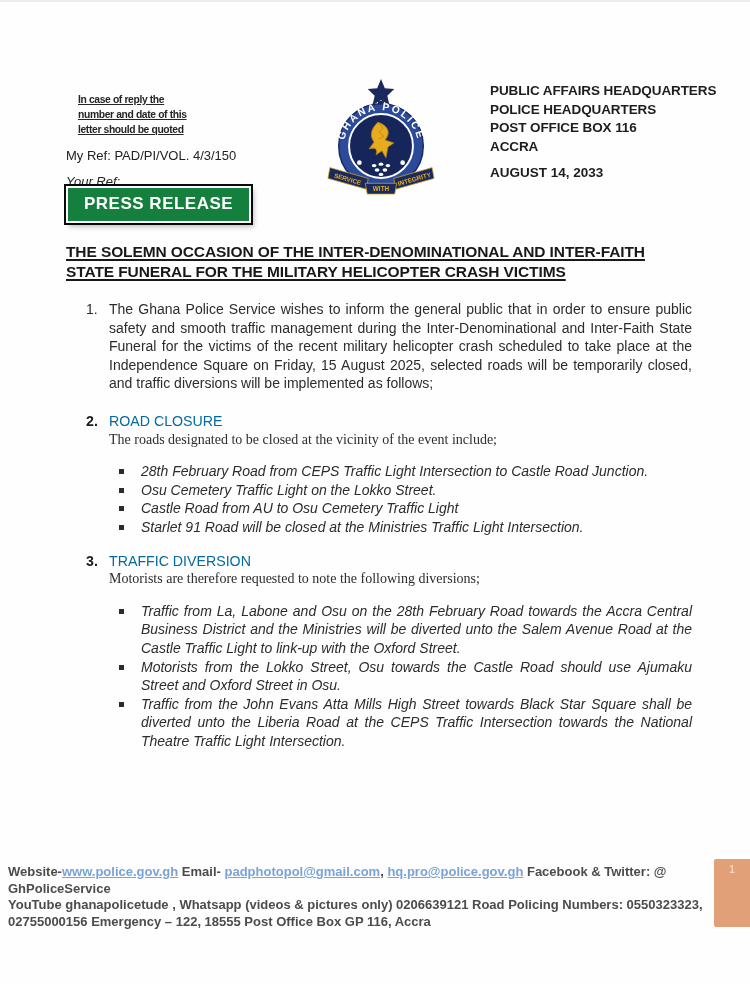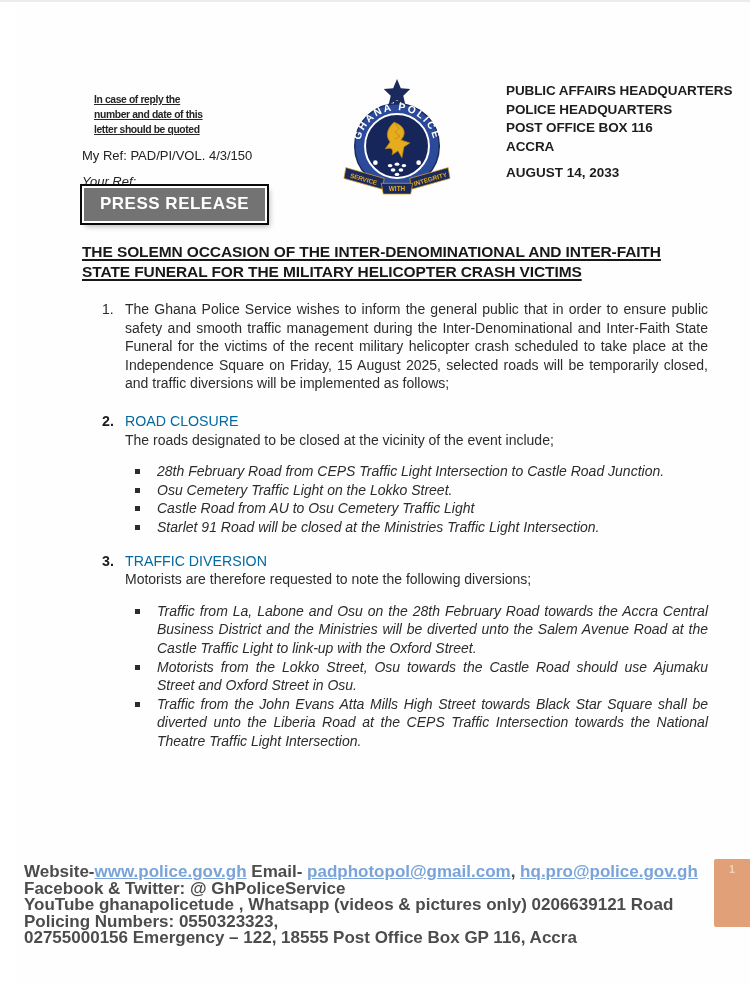--- a/index.html
+++ b/index.html
@@ -5,36 +5,36 @@
   * { margin:0; padding:0; box-sizing:border-box; }
   html,body { background:#ffffff; }
   body {
     width:750px; height:984px;
     font-family:"Liberation Sans", sans-serif;
     color:#2e2e2e;
     position:relative;
     overflow:hidden;
     border-top:2px solid #ececec;
   }
-  .page { position:absolute; inset:0; background:#fefefe;margin-left:16px; }
+  .page { position:absolute; inset:0; background:#fefefe; }
 
   
   .ref-note {
     position:absolute; left:78px; top:90px;
     font-size:11px; line-height:15px; font-weight:bold;
     color:#252525; letter-spacing:-0.4px;
     transform:scaleX(0.94); transform-origin:left top;
   }
   .ref-note div { text-decoration:underline; }
   .my-ref { position:absolute; left:66px; top:146px; font-size:13px; color:#222; }
   .your-ref { position:absolute; left:66px; top:172px; font-size:13px; color:#222;font-style:italic; }
 
   .press-box {
     position:absolute; left:66px; top:184px;
-    background:#737373;
+    background:#15803d;
     border:2px solid #ffffff;
     box-shadow:0 0 0 2px #0a0a0a, 3px 4px 5px rgba(0,0,0,0.25);
     color:#ffffff; font-weight:bold; font-size:17px; letter-spacing:0.5px;
     padding:6px 16px 7px 16px;
     z-index:3;
   }
 
   .logo-wrap { position:absolute; left:322px; top:74px; width:118px; height:132px; }
 
   .addr-block {
@@ -57,37 +57,37 @@
   }
   .doc-title .tline { text-decoration:underline; text-decoration-thickness:1.5px; text-underline-offset:2px; }
 
   .sec { position:relative; padding-left:43px; }
   .sec-num { position:absolute; left:20px; top:0; }
   .sec-head { font-weight:normal; font-size:14.2px; color:#0369a1; line-height:18.6px; }
   .sec-num.bold { font-weight:bold; color:#1b1b1b; }
   .sec-text { font-size:14px; line-height:18.6px; text-align:justify; color:#2c2c2c; }
 
   .para1 { margin-bottom:19px; }
-  .intro { margin-bottom:13px; }
+  .intro { margin-bottom:13px;font-family:Liberation Serif, serif; }
 
   ul.blist { list-style:none; margin-bottom:15px;font-style:italic; }
   ul.blist li {
     position:relative; padding-left:75px;
     font-size:14px; line-height:18.6px; text-align:justify; color:#2c2c2c;
   }
   ul.blist li::before {
     content:""; position:absolute; left:53px; top:7px;
     width:5px; height:5px; background:#2c2c2c;
   }
 
   
   .footer {
     position:absolute; left:0; top:858px; width:714px;
     padding:4px 10px 0 8px;
-    font-size:17px; font-weight:bold; line-height:16.5px; color:#4c4c4c;
+    font-size:13px; font-weight:bold; line-height:16.5px; color:#4c4c4c;
   }
   .footer a { color:#79a3d9; text-decoration:underline; cursor:pointer; }
 
   .page-tab {
     position:absolute; right:0; top:857px; width:36px; height:68px;
     background:#e2a078; border-radius:2px 0 0 2px;
     color:#f6d3b8; font-size:10px; font-weight:bold;
     text-align:center; padding-top:5px;
   }
 </style>

